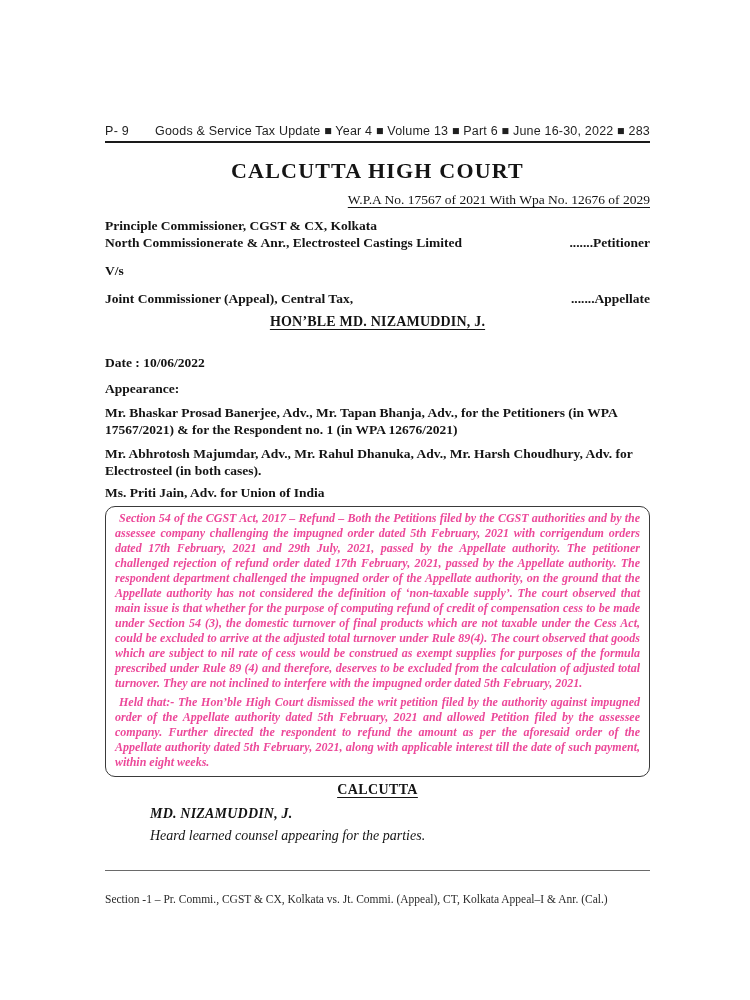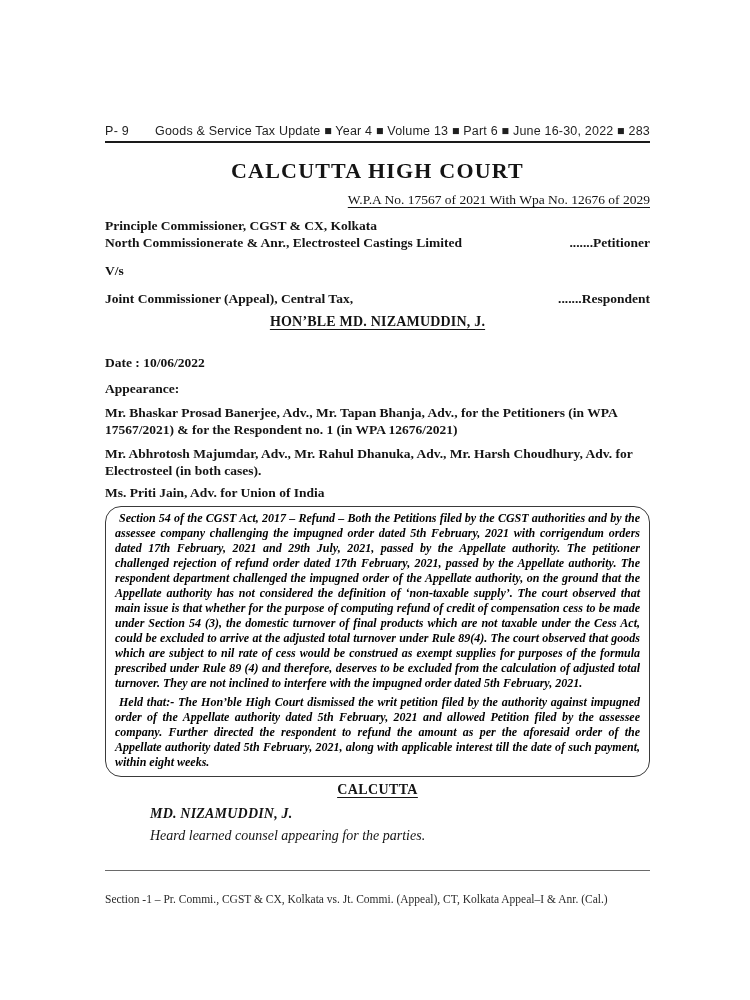--- a/index.html
+++ b/index.html
@@ -73,28 +73,28 @@
   }
   .date-line { margin-top: 24px; }
   .appearance-heading { margin-top: 9px; }
   .appearance-entry { margin-top: 7px; }
   .appearance-entry.tight { margin-top: 5px; }
 
   
   .headnote-box {
     margin-top: 5px;
     border: 1.5px solid #3a3a3a;
-    border-radius: 16px;
+    border-radius: 10px;
     padding: 4px 9px 6px 9px;
     font-style: italic;
     font-weight: bold;
     font-size: 12px;
     line-height: 15px;
     text-align: justify;
-    color: #000000;
+    color: #ec4899;
   }
   .headnote-box p + p { margin-top: 4px; }
   .headnote-box p { text-indent: 4px; }
 
   
   .judgment-heading {
     margin-top: 5px;
     text-align: center;
     font-weight: bold;
     font-size: 14px;
@@ -145,21 +145,21 @@
       </div>
       <div>.......Petitioner</div>
     </div>
 
     <div class="versus body-bold">V/s</div>
 
     <div class="party-row second body-bold">
       <div>
         <div>Joint Commissioner (Appeal), Central Tax,</div>
       </div>
-      <div>.......Respondent</div>
+      <div>.......Appellate</div>
     </div>
 
     <div class="judge-heading">HON’BLE MD. NIZAMUDDIN, J.</div>
 
     <div class="date-line body-bold">Date : 10/06/2022</div>
 
     <div class="appearance-heading body-bold">Appearance:</div>
     <div class="appearance-entry body-bold">Mr. Bhaskar Prosad Banerjee, Adv., Mr. Tapan Bhanja, Adv., for the Petitioners (in WPA 17567/2021) &amp; for the Respondent no. 1 (in WPA 12676/2021)</div>
     <div class="appearance-entry body-bold">Mr. Abhrotosh Majumdar, Adv., Mr. Rahul Dhanuka, Adv., Mr. Harsh Choudhury, Adv. for Electrosteel (in both cases).</div>
     <div class="appearance-entry tight body-bold">Ms. Priti Jain, Adv. for Union of India</div>

